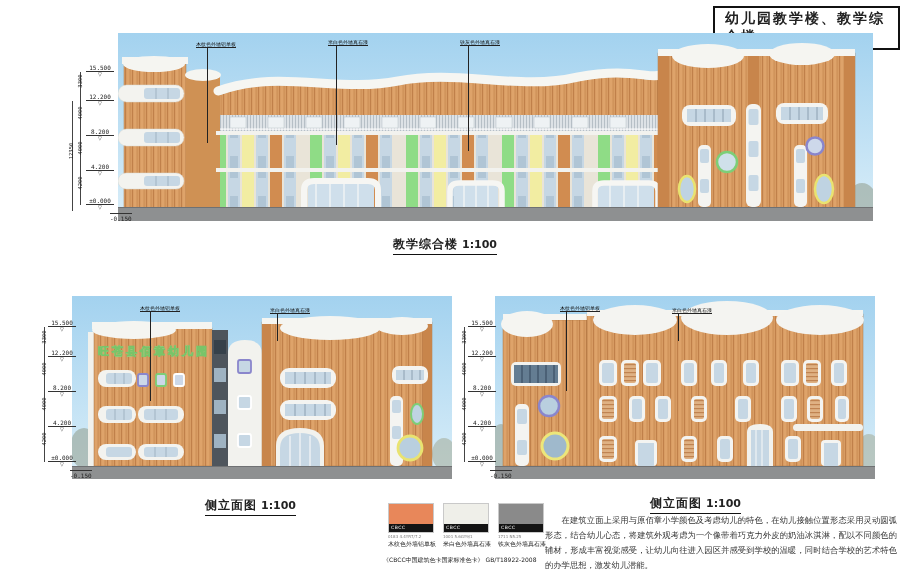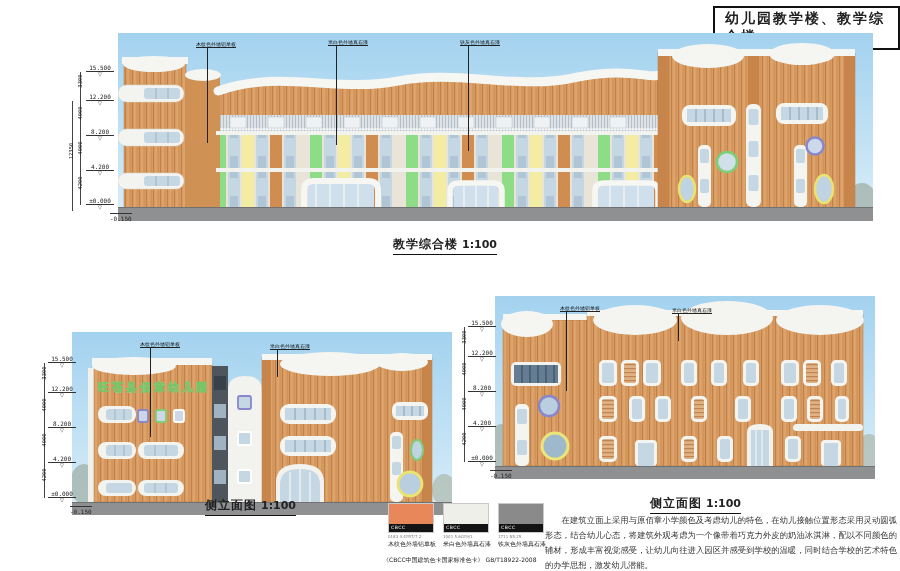--- a/index.html
+++ b/index.html
@@ -231,21 +231,21 @@
   <div class="callout" style="left:258px;top:6px">米白色外墙真石漆</div>
   <div class="leader" style="left:266px;top:12px;height:100px"></div>
   <div class="callout" style="left:390px;top:6px">铁灰色外墙真石漆</div>
   <div class="leader" style="left:398px;top:12px;height:106px"></div>
 </div>
 
 <div class="caption" style="left:393px;top:236px">
   <span>教学综合楼</span><span class="sc">1:100</span>
 </div>
 
-<div class="elev" id="elev-sl" style="left:40px;top:296px;width:414px;height:204px;margin-top:36px;">
+<div class="elev" id="elev-sl" style="left:40px;top:296px;width:414px;height:204px;">
   <svg style="left:32px;top:0;" width="380" height="200" viewBox="0 0 380 200">
     <defs>
       <linearGradient id="l-sky" x1="0" y1="0" x2="0" y2="1">
         <stop offset="0" stop-color="#a3d2ef"></stop>
           <stop offset="1" stop-color="#d6ecf8"></stop>
       </linearGradient>
       <pattern id="l-wood" width="7" height="40" patternUnits="userSpaceOnUse">
         <rect width="7" height="40" fill="#d89c63"></rect>
           <rect width="1" height="40" fill="#c0804a"></rect>
         <rect x="2.6" width="0.8" height="40" fill="#e7ae75"></rect>

